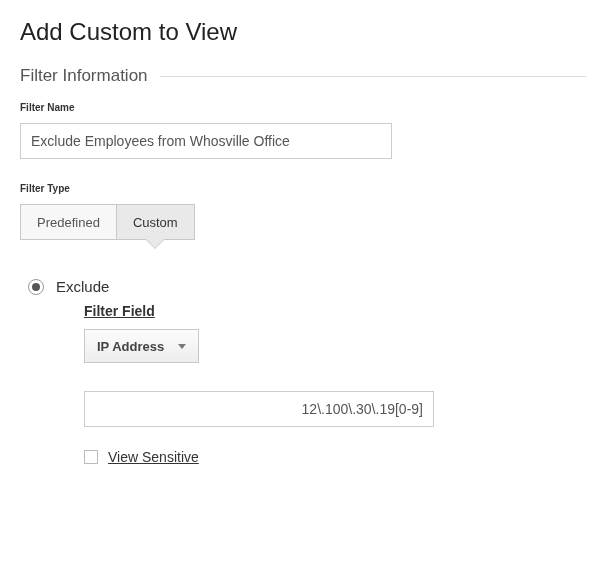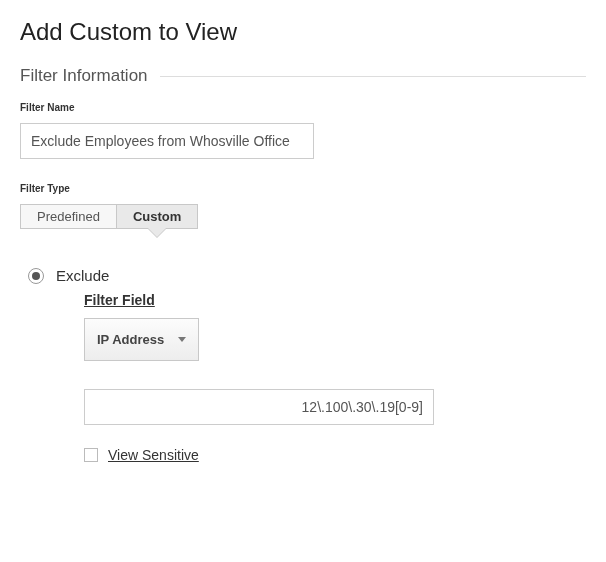--- a/index.html
+++ b/index.html
@@ -38,57 +38,57 @@
       background: #ddd;
     }
     .field-label {
       font-size: 10px;
       font-weight: bold;
       color: #333;
       margin-bottom: 10px;
       display: block;
     }
     .text-input {
-      width: 294px;
+      width: 372px;
       height: 36px;
       border: 1px solid #ccc;
       padding: 0 10px;
       font-size: 14px;
       color: #555;
       background: #fff;
     }
     .text-input-wide {
       width: 350px;
       text-align: right;
     }
     .filter-type-group {
       margin-top: 24px;
     }
     .tab-group {
       display: flex;
       margin-bottom: 0;
     }
     .tab {
-      height: 25px;
+      height: 36px;
       padding: 0 16px;
       border: 1px solid #c8c8c8;
       background: #f7f7f7;
       font-size: 13px;
       color: #555;
       display: flex;
       align-items: center;
       cursor: pointer;
       position: relative;
     }
     .tab + .tab {
       border-left: none;
     }
     .tab.active {
       background: #e9e9e9;
-      font-weight: bold;
+      font-weight: normal;
       color: #333;
     }
     .tab.active::after {
       content: '';
       position: absolute;
       left: 50%;
       transform: translateX(-50%);
       bottom: -9px;
       width: 0;
       height: 0;
@@ -147,21 +147,21 @@
     .sub-label {
       font-size: 14px;
       font-weight: bold;
       color: #333;
       margin-bottom: 10px;
       display: block;
     }
     .dropdown {
       display: inline-flex;
       align-items: center;
-      height: 43px;
+      height: 34px;
       border: 1px solid #c8c8c8;
       background: linear-gradient(#fcfcfc, #ededed);
       padding: 0 12px;
       cursor: pointer;
       font-size: 13px;
       font-weight: bold;
       color: #444;
     }
     .dropdown-arrow {
       margin-left: 14px;

